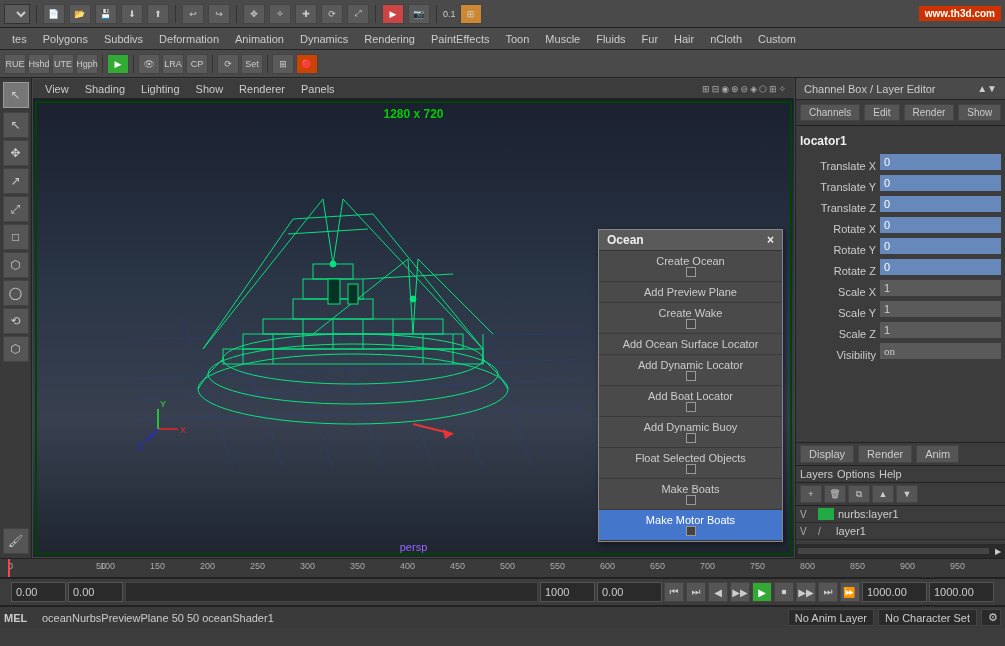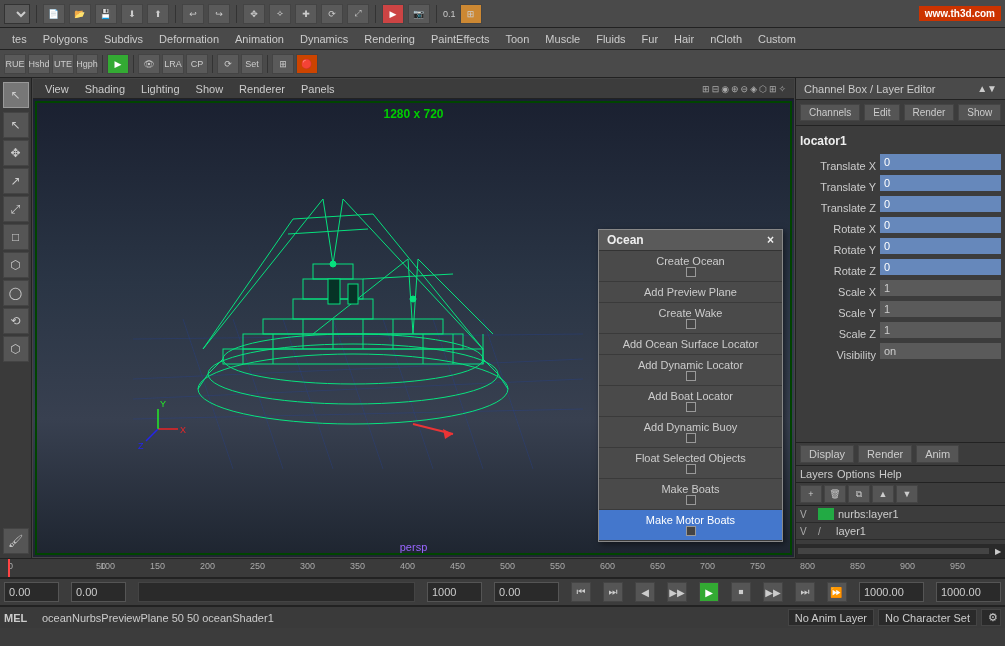--- a/index.html
+++ b/index.html
@@ -48,21 +48,21 @@
     #right-panel-header { height: 22px; background: #4a4a4a; display: flex; align-items: center; justify-content: space-between; padding: 0 8px; font-size: 11px; border-bottom: 1px solid #222; }
     #channel-tabs { display: flex; padding: 4px; gap: 4px; border-bottom: 1px solid #222; }
     .channel-tab { padding: 2px 8px; background: #555; border: 1px solid #444; cursor: pointer; font-size: 10px; color: #ccc; }
     #channel-content { padding: 4px; flex: 1; overflow-y: auto; }
     #locator-name { color: #eee; font-size: 12px; font-weight: bold; padding: 4px 0; }
     .channel-row { display: flex; align-items: center; margin-bottom: 1px; }
     .channel-label { width: 80px; font-size: 11px; color: #ccc; text-align: right; padding-right: 4px; margin-top: 8px; }
     .channel-value { flex: 1; background: #6688bb; color: #fff; font-size: 11px; padding: 1px 4px; height: 16px; display: flex; align-items: center; }
     .channel-value.zero { background: #6688bb; }
     .channel-value.one { background: #5a5a5a; color: #ccc; }
-    .channel-value.on { background: #5a5a5a; color: #ccc; }
+    .channel-value.on { background: #5a5a5a; color: #ccc; font-family: Liberation Serif, serif; }
 
     
     #right-bottom { border-top: 1px solid #222; }
     #display-tabs { display: flex; padding: 2px 4px; gap: 4px; background: #3c3c3c; border-bottom: 1px solid #222; }
     .display-tab { padding: 2px 8px; background: #555; border: 1px solid #444; cursor: pointer; font-size: 11px; color: #ccc; }
     #layer-options { display: flex; gap: 4px; padding: 2px 4px; background: #3c3c3c; border-bottom: 1px solid #222; font-size: 11px; color: #ccc; }
     .layer-option { cursor: pointer; }
     #layers-toolbar { display: flex; gap: 2px; padding: 2px 4px; background: #3c3c3c; border-bottom: 1px solid #222; }
     .layer-tool { width: 22px; height: 18px; background: #555; border: 1px solid #444; display: flex; align-items: center; justify-content: center; cursor: pointer; font-size: 9px; }
     .layer-row { display: flex; align-items: center; padding: 2px 4px; gap: 4px; border-bottom: 1px solid #2a2a2a; }
@@ -70,21 +70,21 @@
     .layer-color { width: 16px; height: 12px; }
     .layer-name { font-size: 11px; color: #ccc; }
     .layer-slash { width: 14px; font-size: 10px; color: #aaa; }
 
     
     #timeline { height: 20px; background: #3a3a3a; border-top: 1px solid #222; border-bottom: 1px solid #222; position: relative; display: flex; align-items: center; }
     #timeline-ruler { flex: 1; height: 100%; background: #3a3a3a; position: relative; overflow: hidden; }
     .tick-label { position: absolute; font-size: 9px; color: #aaa; top: 2px; }
 
     
-    #bottom-controls { height: 28px; background: #3c3c3c; display: flex; align-items: center; padding: 0 4px; gap: 12px; border-top: 1px solid #222; border-bottom: 1px solid #222; }
+    #bottom-controls { height: 28px; background: #3c3c3c; display: flex; align-items: center; padding: 0 11px; gap: 2px; border-top: 1px solid #222; border-bottom: 1px solid #222; }
     .time-field { background: #2a2a2a; color: #ccc; border: 1px solid #555; padding: 1px 4px; font-size: 11px; width: 55px; height: 20px; }
     .playback-btn { width: 20px; height: 20px; background: #555; border: 1px solid #444; display: flex; align-items: center; justify-content: center; cursor: pointer; font-size: 10px; color: #ccc; }
 
     
     #status-bar { height: 22px; background: #3a3a3a; display: flex; align-items: center; padding: 0 4px; gap: 8px; border-top: 1px solid #222; font-size: 11px; color: #ccc; }
     #status-type { color: #ccc; font-weight: bold; width: 30px; }
     #status-cmd { flex: 1; color: #ccc; }
     .status-right { display: flex; align-items: center; gap: 4px; }
     .status-field { background: #2a2a2a; border: 1px solid #444; padding: 1px 6px; font-size: 11px; color: #ccc; height: 17px; display: flex; align-items: center; }
 

